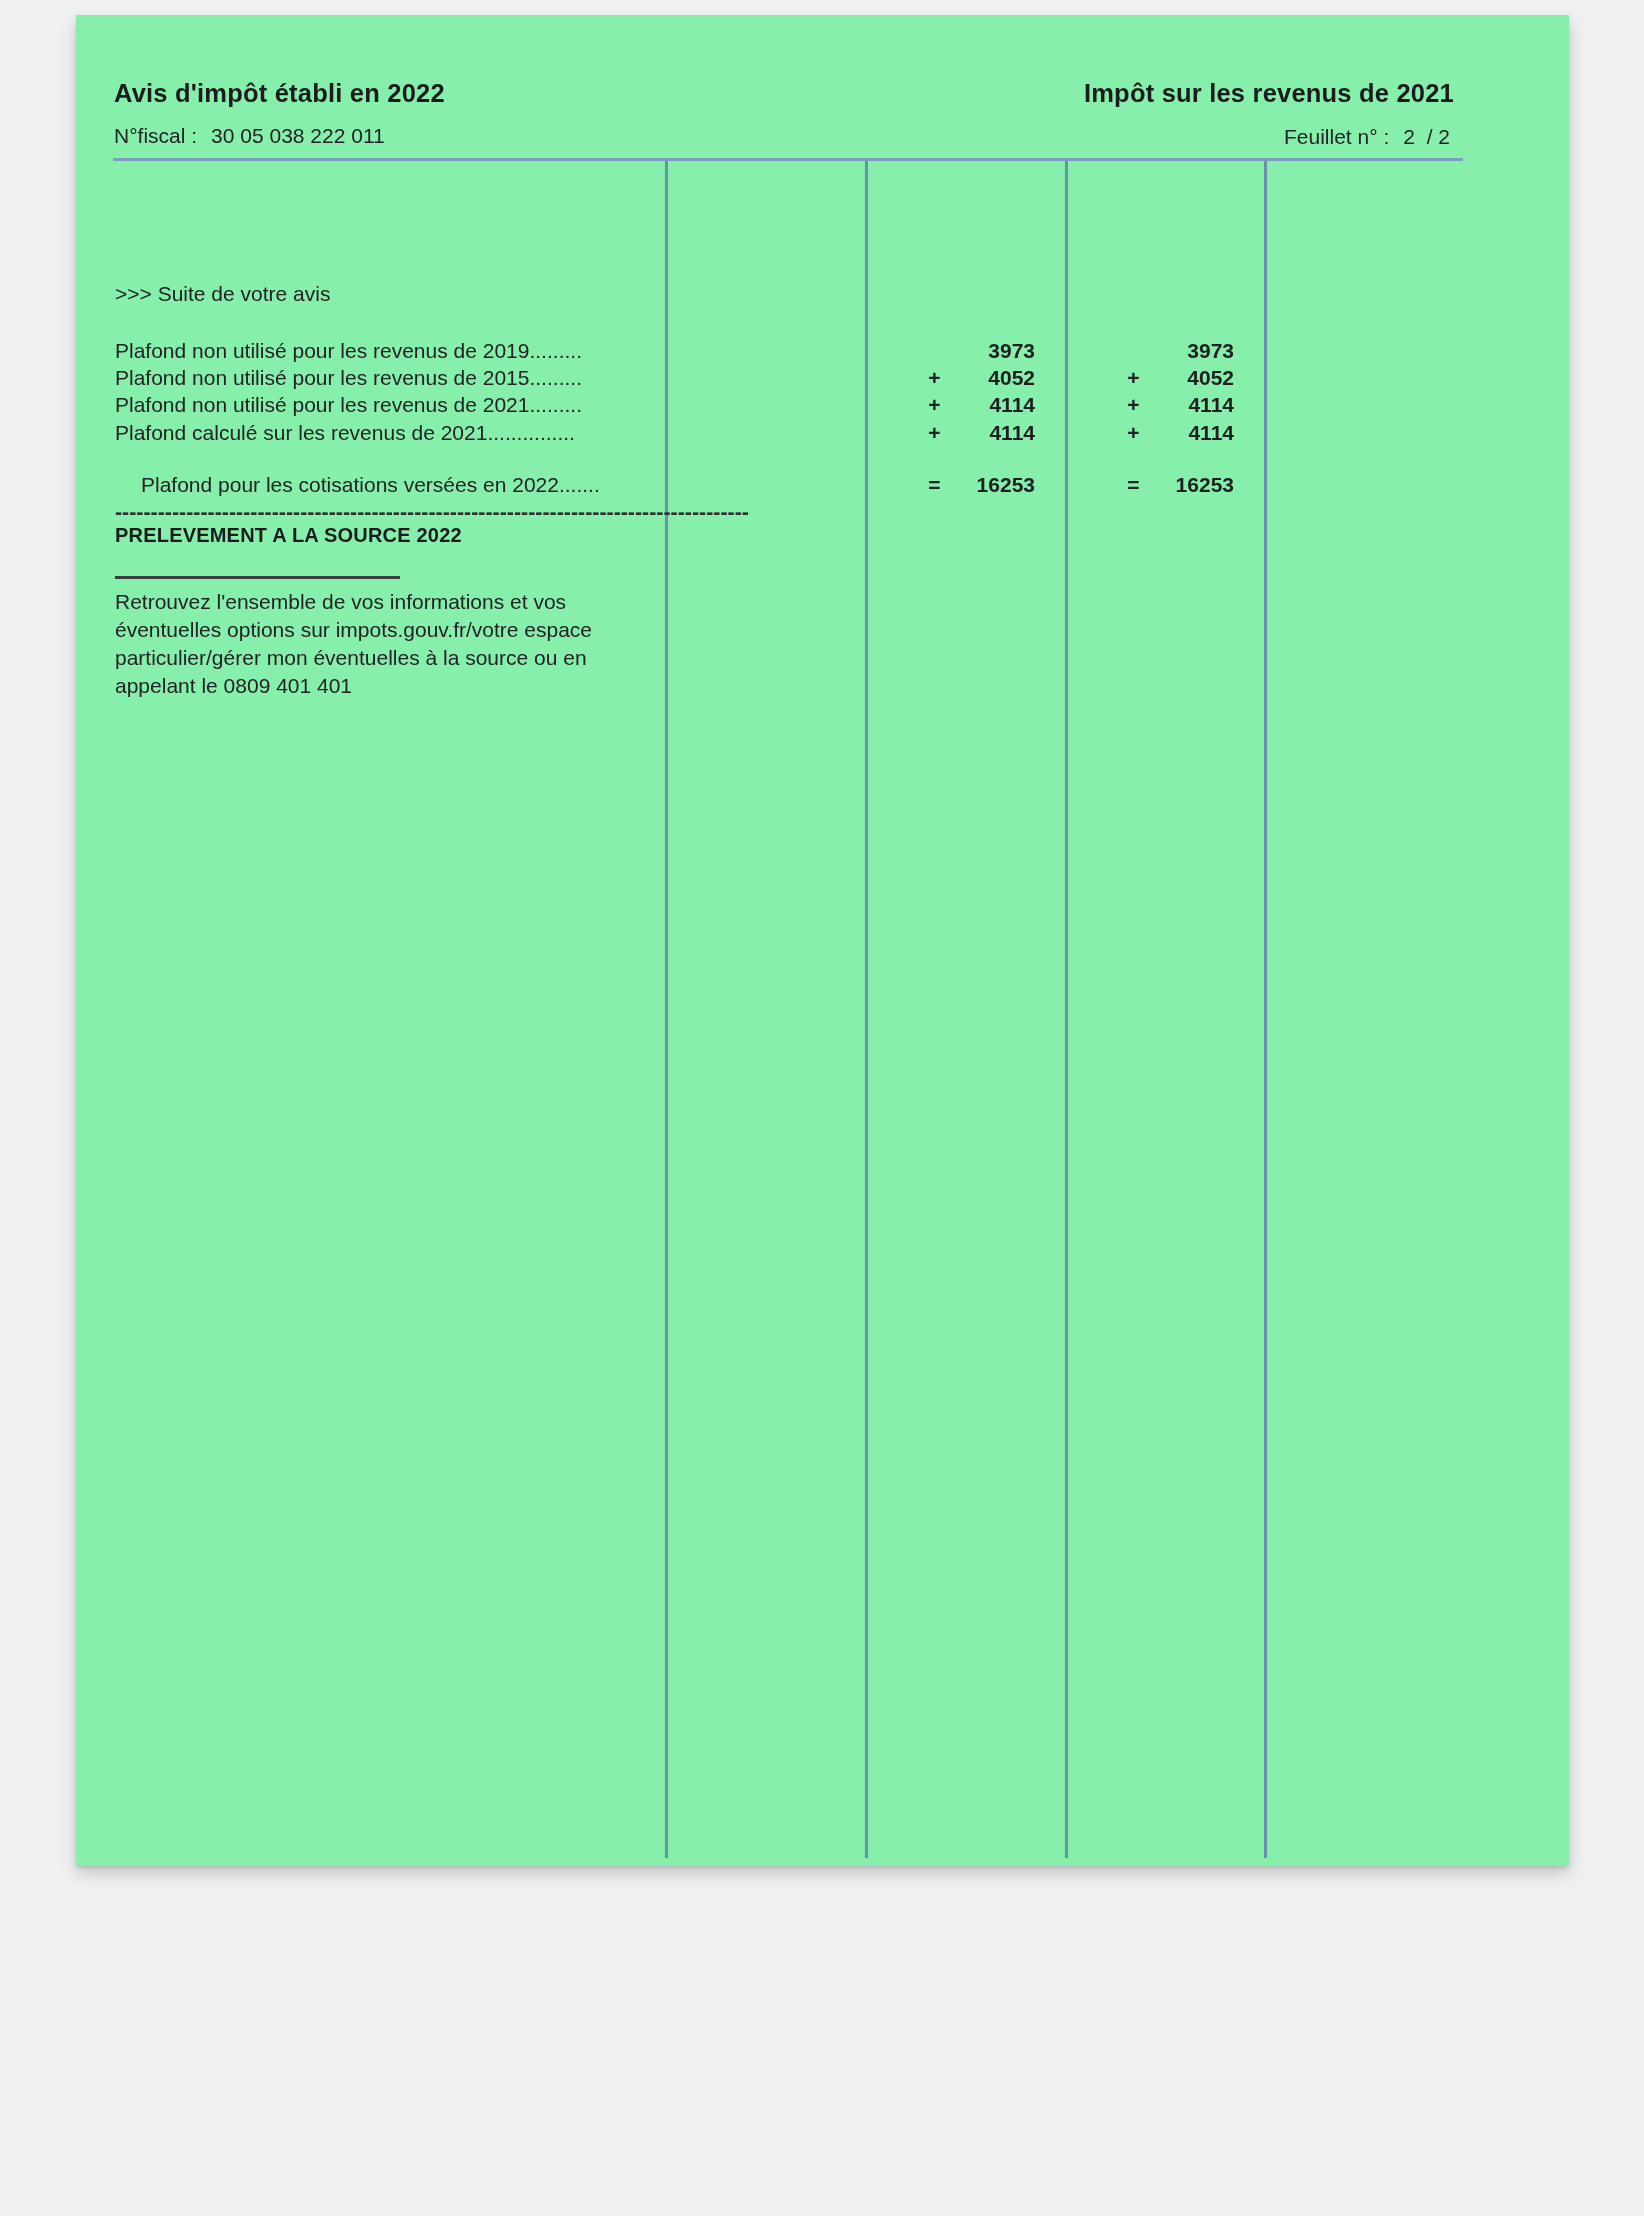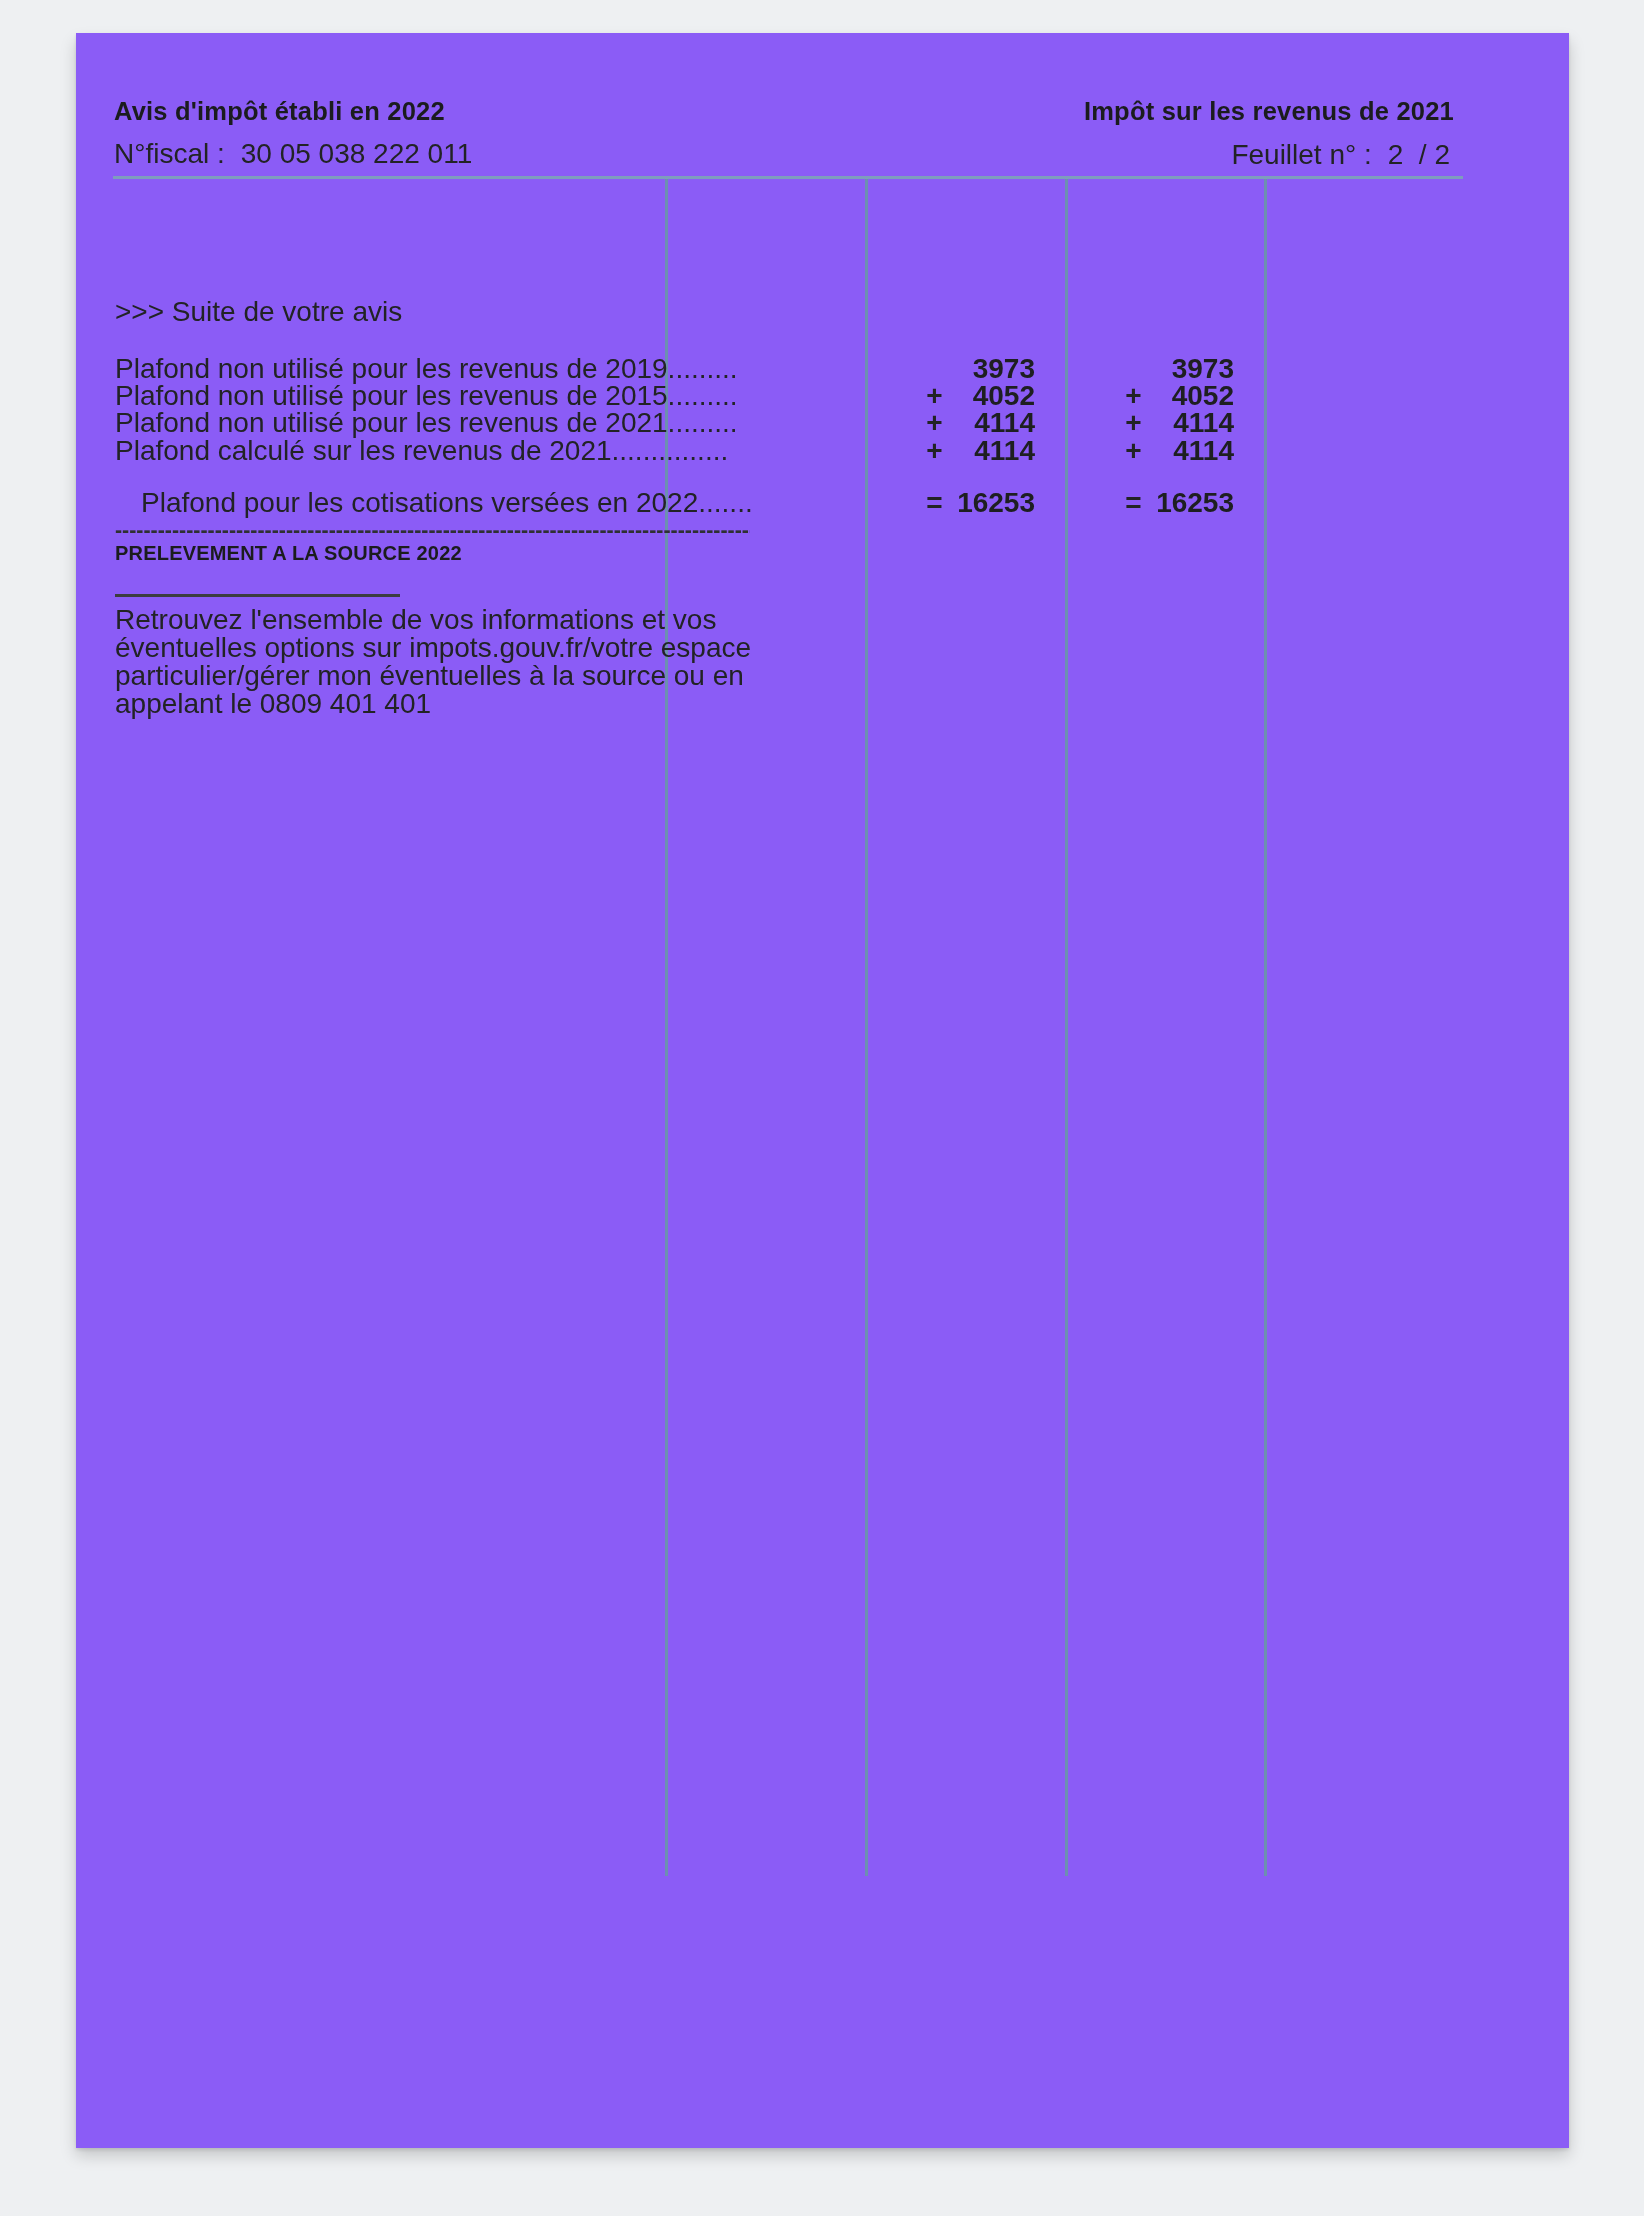--- a/index.html
+++ b/index.html
@@ -7,29 +7,29 @@
     padding: 0;
     width: 1645px;
     height: 2216px;
     background: #eef0f2;
     font-family: "Liberation Sans", "DejaVu Sans", sans-serif;
     overflow: hidden;
   }
   .page {
     position: absolute;
     left: 76px;
-    top: 33px;
+    top: 15px;
     width: 1493px;
-    height: 2115px;
-    background: #8b5cf6;
+    height: 1851px;
+    background: #86efac;
     box-shadow: 0 1.6px 3.3px rgba(0,0,0,0.10), 0 8.2px 15px rgba(0,0,0,0.18);
   }
   .abs { position: absolute; white-space: nowrap; }
   .txt {
-    font-size: 28px;
+    font-size: 21px;
     line-height: 27px;
     color: #222325;
   }
   .title {
     font-size: 25.5px;
     line-height: 30px;
     font-weight: 700;
     color: #1b1c1e;
     letter-spacing: 0.2px;
   }

